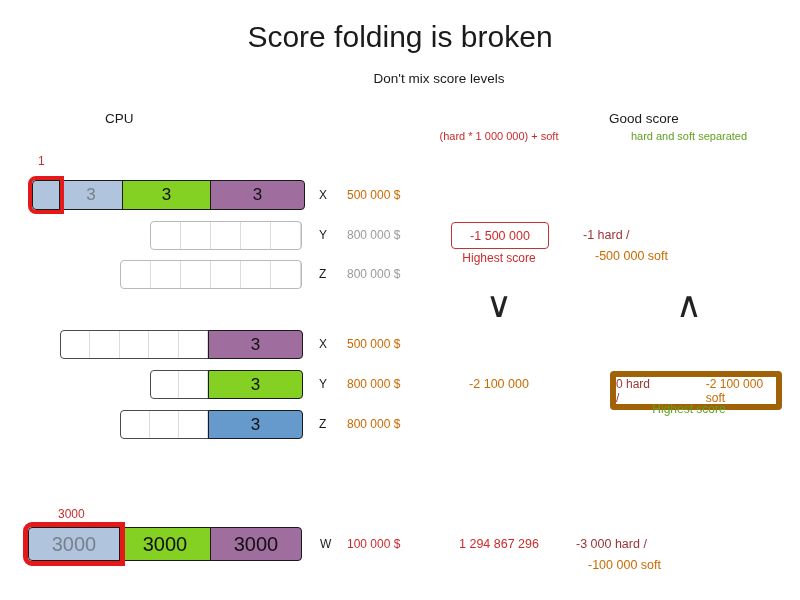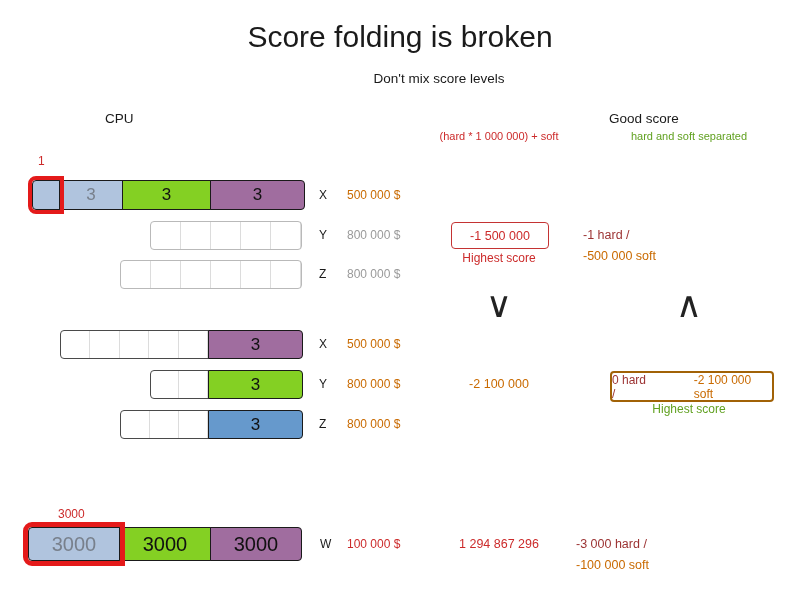--- a/index.html
+++ b/index.html
@@ -8,21 +8,21 @@
   .canvas > div{position:absolute;}
   .title{left:0;top:20px;width:100%;text-align:center;font-size:30px;}
   .subtitle{left:0;width:100%;text-align:center;font-size:13.5px;padding-left:39px;}
   .colhead{font-size:13.5px;}
   .subhead{text-align:center;font-size:11px;}
   .red{color:#cc2b2b;}
   .green{color:#61a121;}
   .orange{color:#c96a00;}
   .gray{color:#9a9a9a;}
   .hard{color:#9c3333;}
-  .soft{color:#c96a00;}
+  .soft{color:#c96a00;margin-left:12px;}
   .ann{font-size:12px;}
   .rowlabel{font-size:12px;}
   .cost{font-size:12px;text-align:right;}
   .bar{display:flex;align-items:stretch;}
   .seg{display:flex;align-items:center;justify-content:center;border:1px solid #1a1a1a;
        margin-left:-1px;font-size:17px;color:#111;}
   .seg:first-child{margin-left:0;border-top-left-radius:4px;border-bottom-left-radius:4px;}
   .seg:last-child{border-top-right-radius:4px;border-bottom-right-radius:4px;}
   .seg.blue{background:#b0c4de;color:#78808c;}
   .seg.greenseg{background:#84d023;}
@@ -32,21 +32,21 @@
   .seg.emptydark{background-color:#fff;border-color:#4a4a4a;}
   .cells{background-image:repeating-linear-gradient(to right,
           transparent 0,transparent calc(var(--cw) - 1px),
           #dcdcdc calc(var(--cw) - 1px),#dcdcdc var(--cw));}
   .red-outline{outline:4px solid #e41a1a;position:relative;z-index:2;}
   .red-outline-thick{outline:5px solid #e41a1a;position:relative;z-index:2;}
   .bigseg{font-size:20px;}
   .scorebox{display:flex;align-items:center;justify-content:center;font-size:12.5px;
             border-radius:4px;gap:6px;background:#fff;}
   .redbox{border:1px solid #c43333;}
-  .greenbox{border:2px solid #a16207;gap:42px;}
+  .greenbox{border:6px solid #a16207;gap:42px;}
   .caption{text-align:center;font-size:12px;}
   .scoretext{font-size:12.5px;text-align:center;}
   .goodscore{display:flex;justify-content:center;gap:7px;font-size:12.5px;flex-direction:column;}
   .cmp{text-align:center;font-size:36px;line-height:34px;color:#222;}
 </style>
 </head>
 <body>
 
 <div class="canvas">
 

